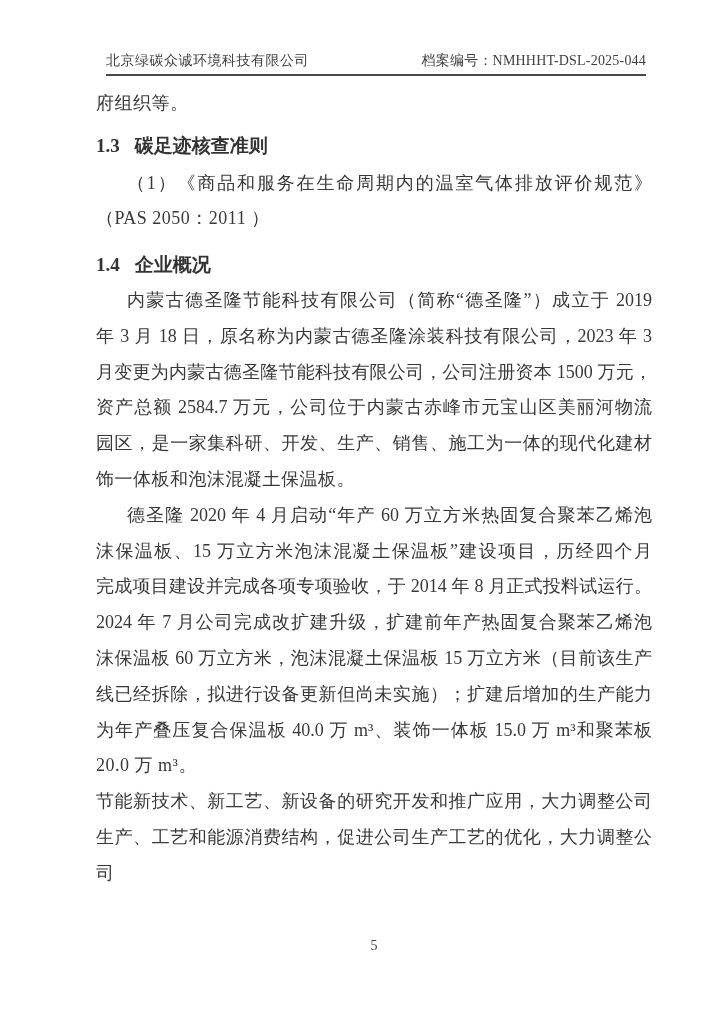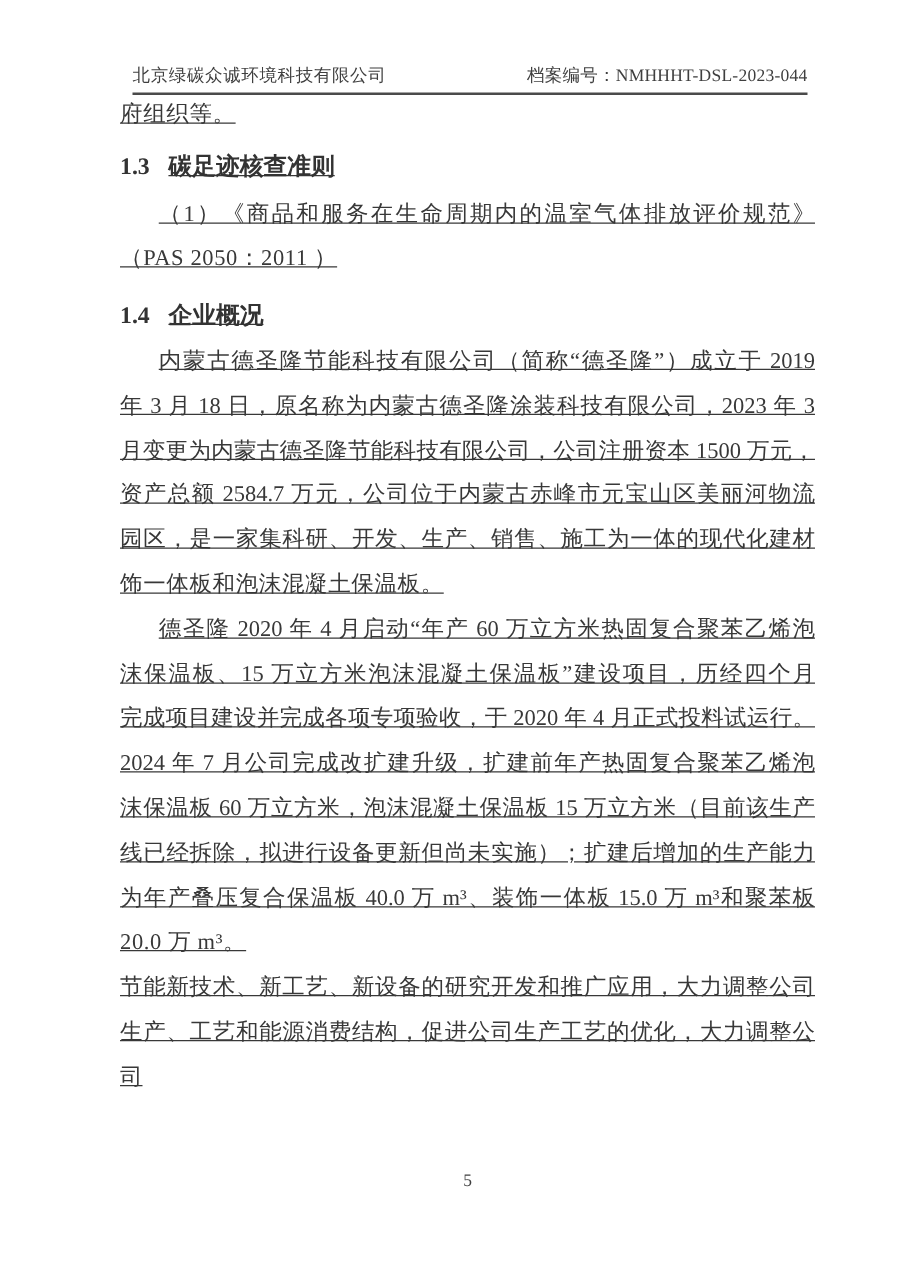--- a/index.html
+++ b/index.html
@@ -29,24 +29,23 @@
     letter-spacing: 0.5px;
     color: #3f3f3f;
     padding-bottom: 4px;
     border-bottom: 2px solid #4a4a4a;
   }
   .header .file-no { letter-spacing: 0.2px; }
   
   .content {
     position: absolute;
     left: 96px;
-    top: 74px;
+    top: 86px;
     width: 556px;
     font-size: 18px;
-    text-decoration: underline;
   }
   .ln {
     line-height: 35.8px;
     height: 35.8px;
     white-space: nowrap;
     letter-spacing: 0.5px;
   }
   .ln.j {
     white-space: normal;
     text-align: justify;
@@ -77,21 +76,21 @@
     color: #3f3f3f;
   }
 </style>
 </head>
 <body>
 
 <div class="page">
 
   <div class="header">
     <span>北京绿碳众诚环境科技有限公司</span>
-    <span class="file-no">档案编号：NMHHHT-DSL-2023-044</span>
+    <span class="file-no">档案编号：NMHHHT-DSL-2025-044</span>
   </div>
 
   <div class="content">
 
     <div class="ln">府组织等。</div>
 
     <div class="hd hd13">
       <span class="hd-num">1.3</span><span>碳足迹核查准则</span>
     </div>
 
@@ -107,21 +106,21 @@
       <div class="ln j">年 3 月 18 日，原名称为内蒙古德圣隆涂装科技有限公司，2023 年 3</div>
       <div class="ln j">月变更为内蒙古德圣隆节能科技有限公司，公司注册资本 1500 万元，</div>
       <div class="ln j">资产总额 2584.7 万元，公司位于内蒙古赤峰市元宝山区美丽河物流</div>
       <div class="ln j">园区，是一家集科研、开发、生产、销售、施工为一体的现代化建材</div>
       <div class="ln">饰一体板和泡沫混凝土保温板。</div>
     </div>
 
     <div>
       <div class="ln j ind">德圣隆 2020 年 4 月启动“年产 60 万立方米热固复合聚苯乙烯泡</div>
       <div class="ln j">沫保温板、15 万立方米泡沫混凝土保温板”建设项目，历经四个月</div>
-      <div class="ln j">完成项目建设并完成各项专项验收，于 2020 年 4 月正式投料试运行。</div>
+      <div class="ln j">完成项目建设并完成各项专项验收，于 2014 年 8 月正式投料试运行。</div>
       <div class="ln j">2024 年 7 月公司完成改扩建升级，扩建前年产热固复合聚苯乙烯泡</div>
       <div class="ln j">沫保温板 60 万立方米，泡沫混凝土保温板 15 万立方米（目前该生产</div>
       <div class="ln j">线已经拆除，拟进行设备更新但尚未实施）；扩建后增加的生产能力</div>
       <div class="ln j">为年产叠压复合保温板 40.0 万 m³、装饰一体板 15.0 万 m³和聚苯板</div>
       <div class="ln">20.0 万 m³。</div>
     </div>
 
     <div>
       <div class="ln j">节能新技术、新工艺、新设备的研究开发和推广应用，大力调整公司</div>
       <div class="ln j">生产、工艺和能源消费结构，促进公司生产工艺的优化，大力调整公司</div>

